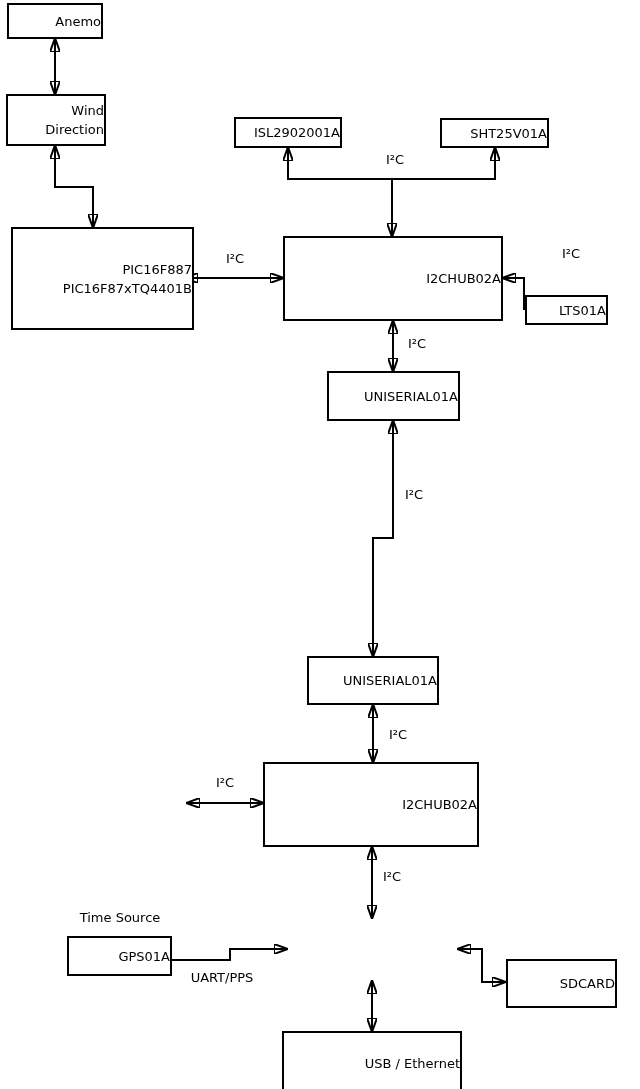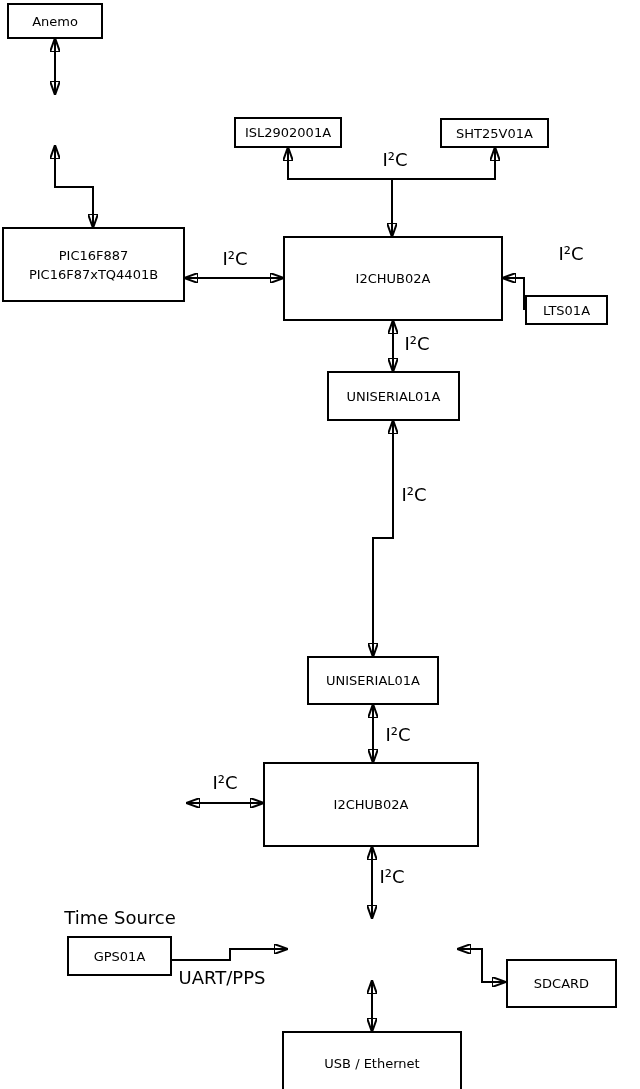--- a/index.html
+++ b/index.html
@@ -2,26 +2,26 @@
 <html><head>
 <meta charset="utf-8">
 <style>
   html,body{margin:0;padding:0;background:#ffffff;}
   #canvas{
     position:relative;width:640px;height:1089px;background:#ffffff;
     font-family:"DejaVu Sans",sans-serif;color:#000;overflow:hidden;
   }
   .node{
     position:absolute;box-sizing:border-box;border:2px solid #000;background:#fff;
-    display:flex;flex-direction:column;align-items:center;justify-content:center;
+    display:flex;flex-direction:column;align-items:flex-end;justify-content:center;
     font-size:13px;line-height:19px;text-align:center;white-space:nowrap;
   }
   .flabel{
     position:absolute;transform:translate(-50%,-50%);
-    font-size:18px;line-height:14px;white-space:nowrap;
+    font-size:13px;line-height:14px;white-space:nowrap;
   }
   #wires{position:absolute;left:0;top:0;pointer-events:none;}
   #wires path{fill:none;stroke:#000;stroke-width:2;}
 </style>
 </head>
 <body>
 
 <div id="canvas">
 
   <svg id="wires" width="640" height="1089" viewBox="0 0 640 1089">
@@ -43,22 +43,26 @@
     <path d="M 372 847 L 372 918" marker-start="url(#ah)" marker-end="url(#ah)"></path>
     <path d="M 172 960 L 230 960 L 230 949 L 287 949" marker-end="url(#ah)"></path>
     <path d="M 458 949 L 482 949 L 482 982 L 505 982" marker-start="url(#ah)" marker-end="url(#ah)"></path>
     <path d="M 372 981 L 372 1031" marker-start="url(#ah)" marker-end="url(#ah)"></path>
   </svg>
 
   <div class="node" style="left:7px;top:3px;width:96px;height:36px">
     <span>Anemo</span>
   </div>
 
+  <div class="node" style="left:6px;top:94px;width:100px;height:52px">
+    <span>Wind</span>
+    <span>Direction</span>
+  </div>
 
-  <div class="node" style="left:2px;top:227px;width:183px;height:75px">
+  <div class="node" style="left:11px;top:227px;width:183px;height:103px">
     <span>PIC16F887</span>
     <span>PIC16F87xTQ4401B</span>
   </div>
 
   <div class="node" style="left:234px;top:117px;width:108px;height:31px">
     <span>ISL2902001A</span>
   </div>
 
   <div class="node" style="left:440px;top:118px;width:109px;height:30px">
     <span>SHT25V01A</span>

